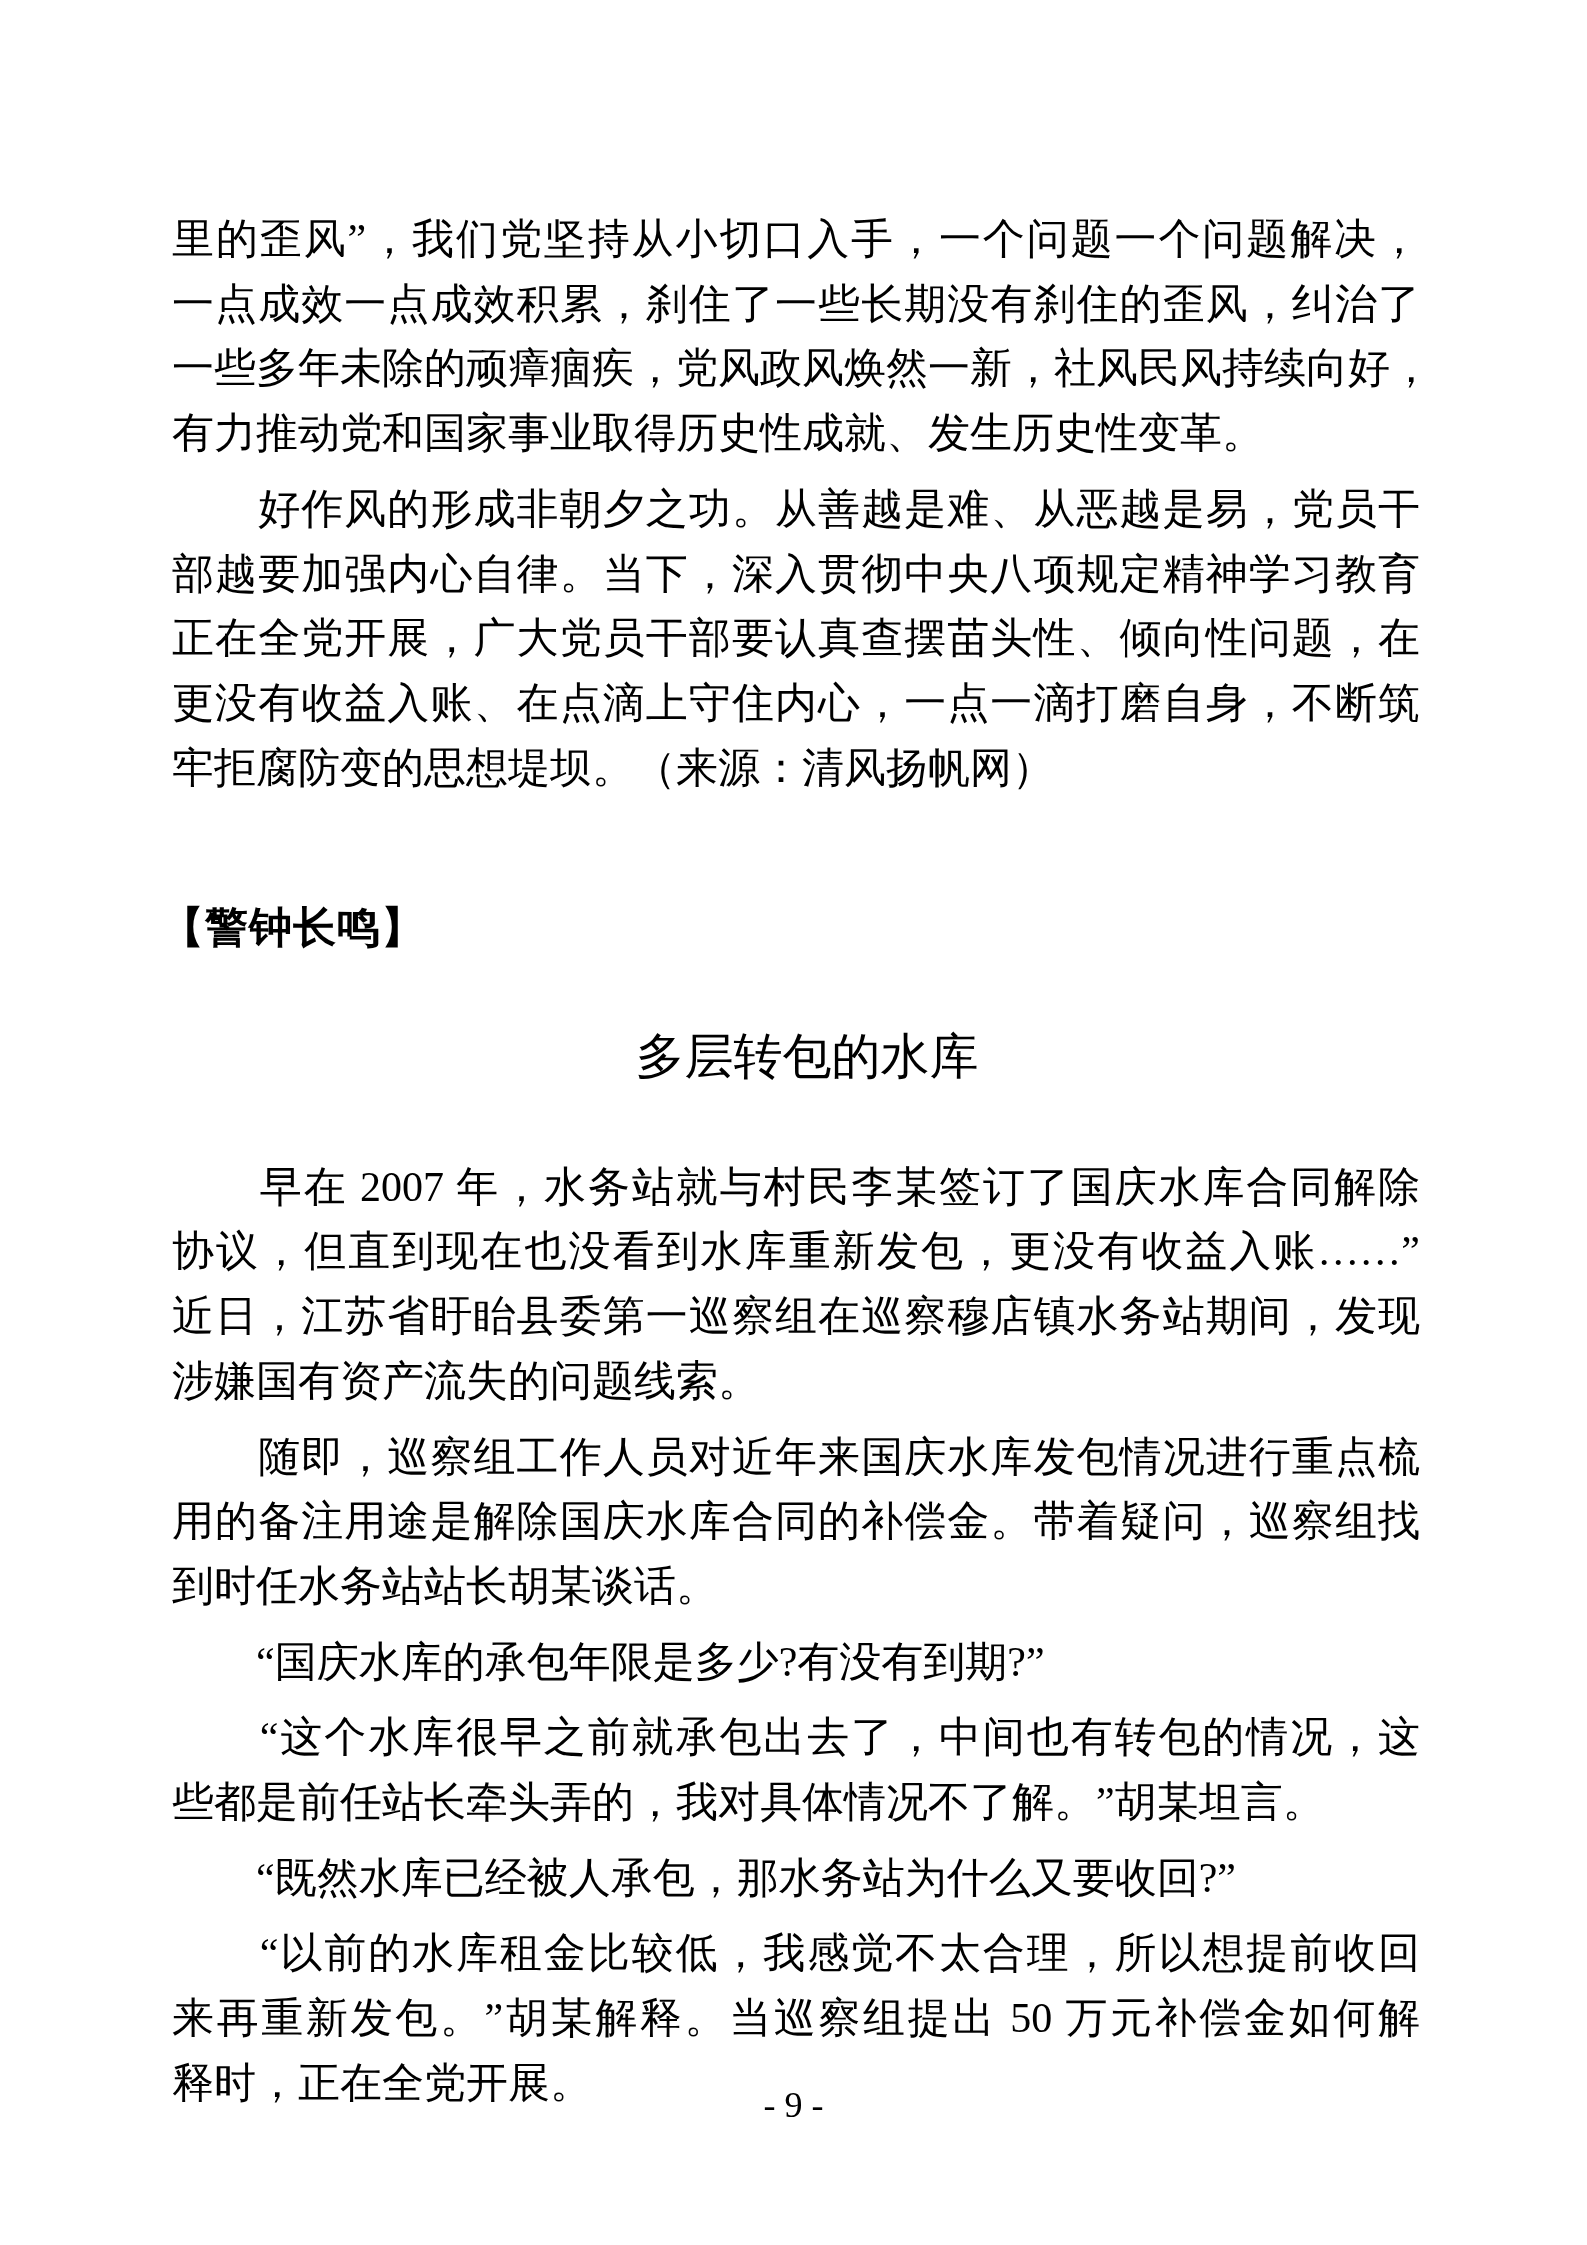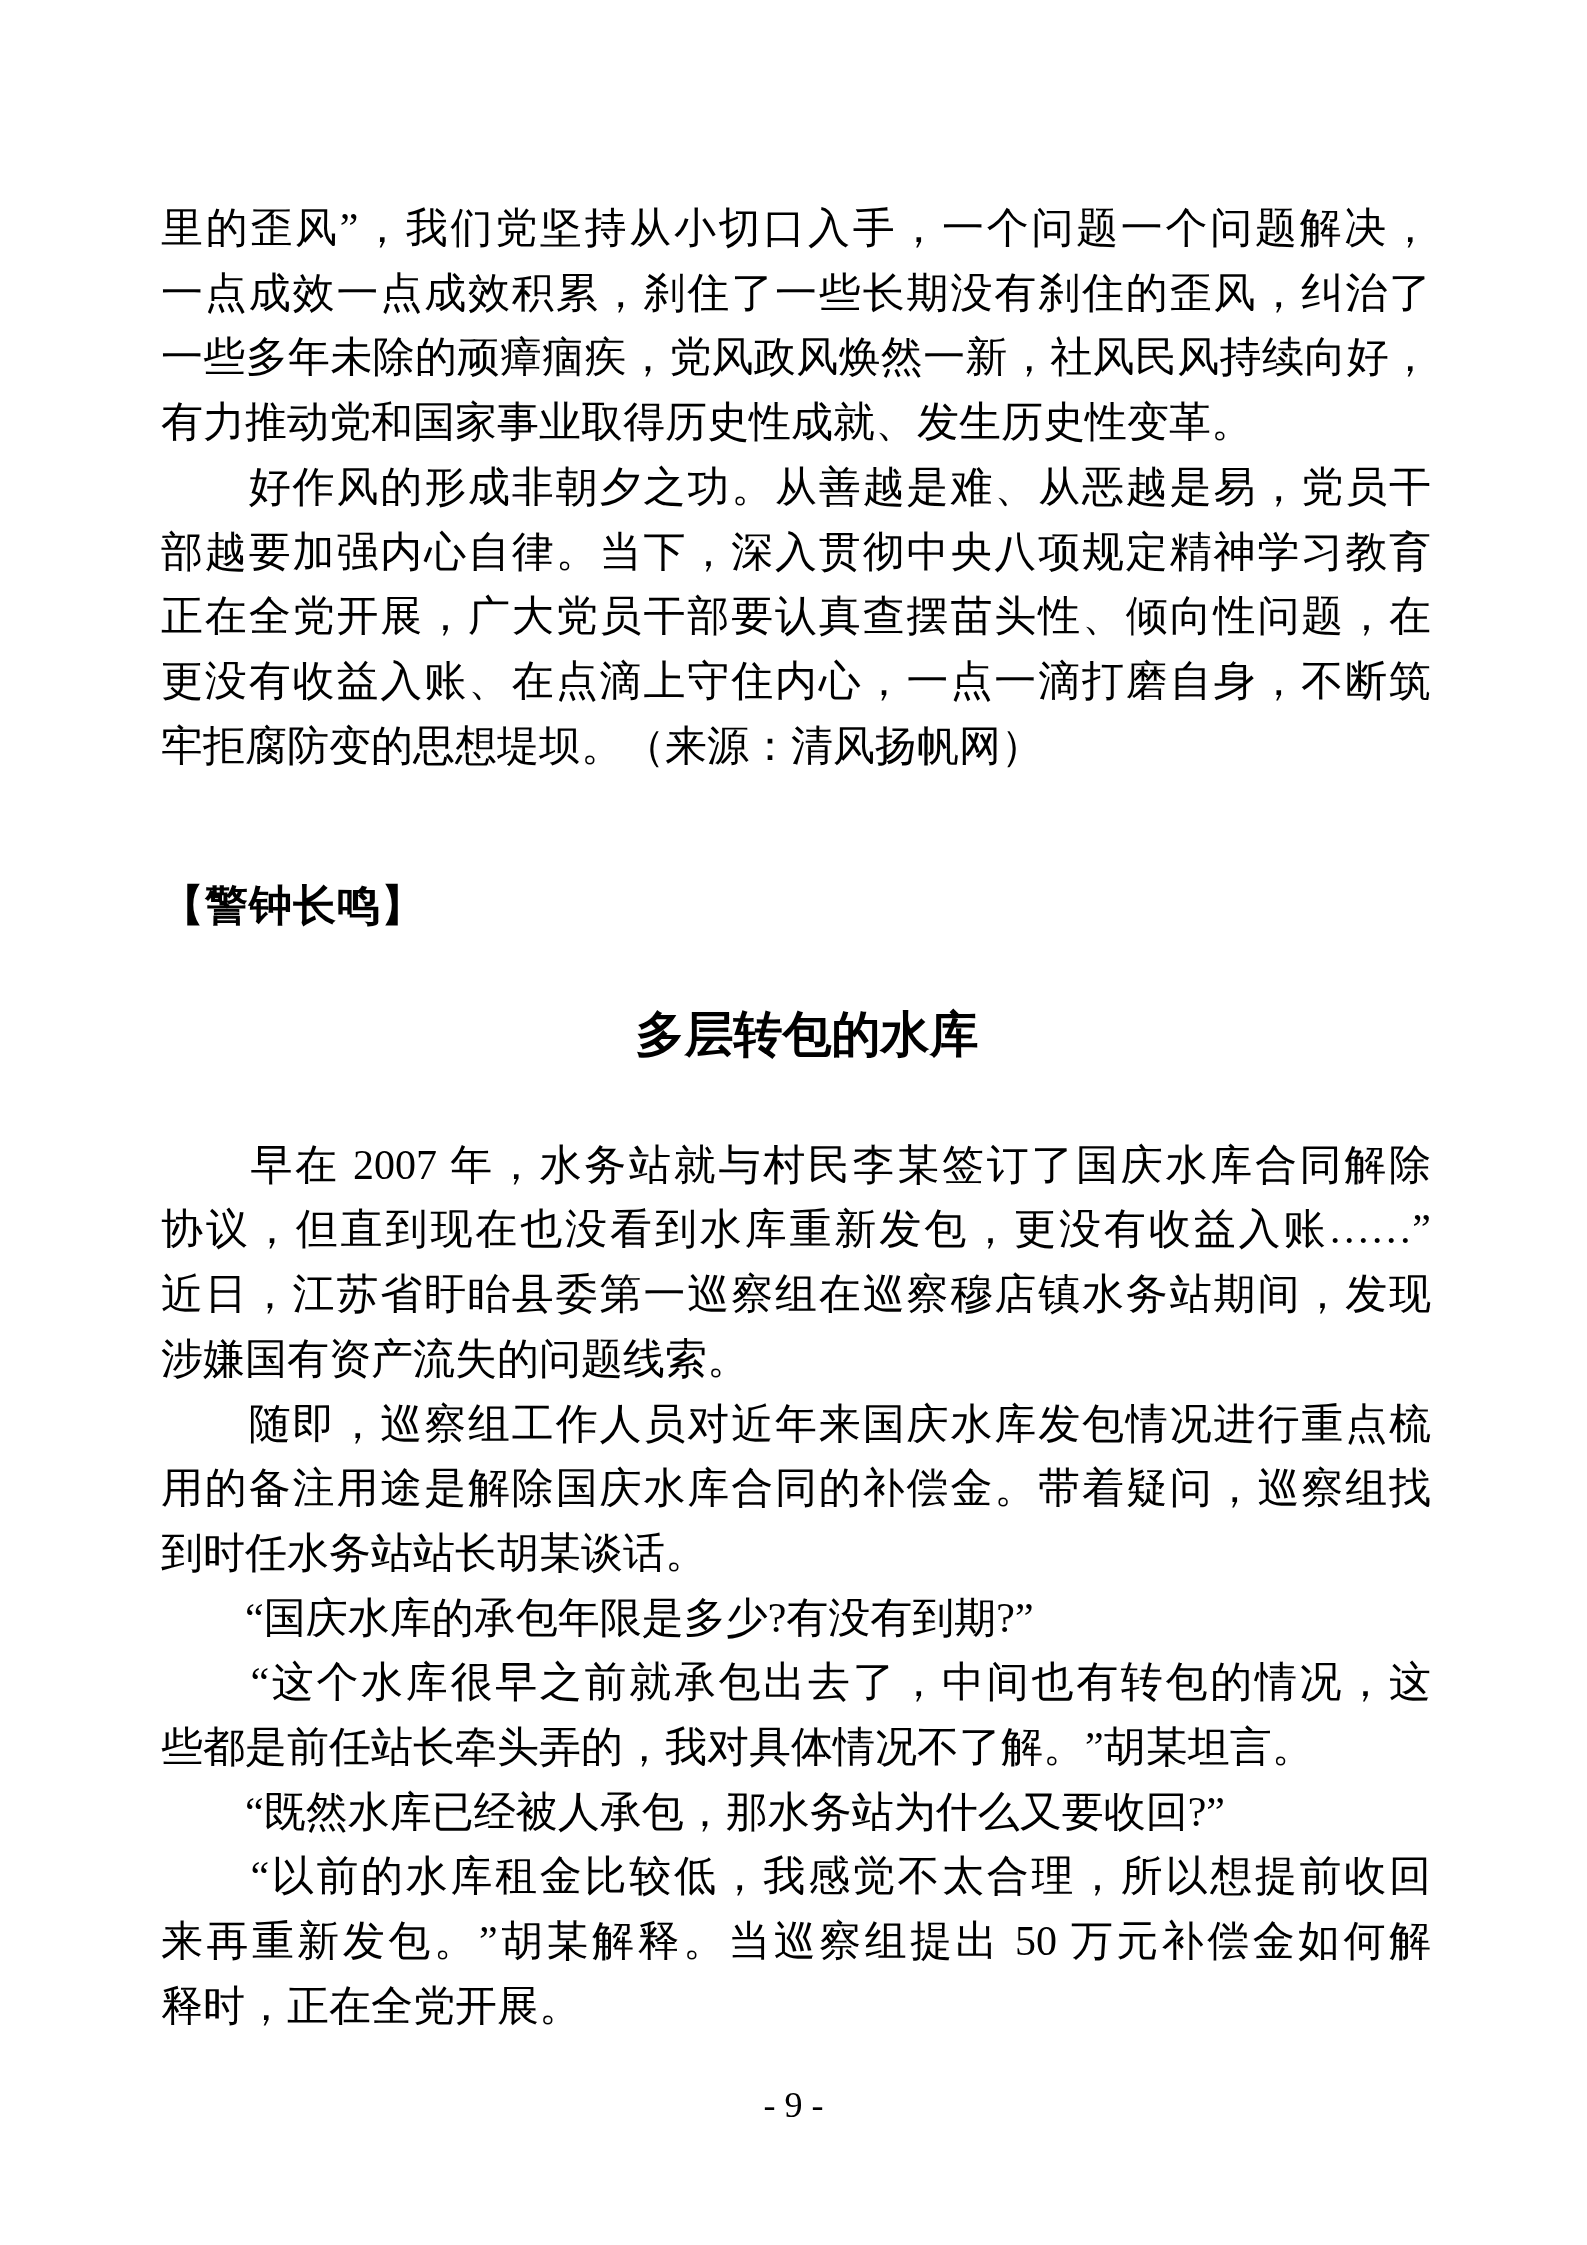--- a/index.html
+++ b/index.html
@@ -14,39 +14,39 @@
     overflow: hidden;
   }
   .text-block {
     position: absolute;
     left: 161px;
     top: 196px;
     width: 1270px;
     font-size: 42px;
     line-height: 64.7px;
   }
-  .para { margin: 0; }
+  .para { margin: 11px; }
   .line {
     white-space: nowrap;
     overflow: hidden;
     text-align: justify;
     text-align-last: justify;
   }
   .line.last { text-align-last: left; }
   .section-heading {
     margin-top: 95px;
     font-family: "Liberation Sans", "DejaVu Sans", sans-serif;
     font-weight: bold;
     font-size: 43px;
     letter-spacing: 1px;
   }
   .article-title {
     margin-top: 65px;
     margin-bottom: 65px;
-    font-weight: bold;
+    font-weight: normal;
     font-size: 49px;
     text-align: center;
     text-indent: 22px;
     font-family: "Liberation Serif", "DejaVu Serif", serif;
   }
   .page-footer {
     position: absolute;
     left: 0;
     top: 2083px;
     width: 1587px;

